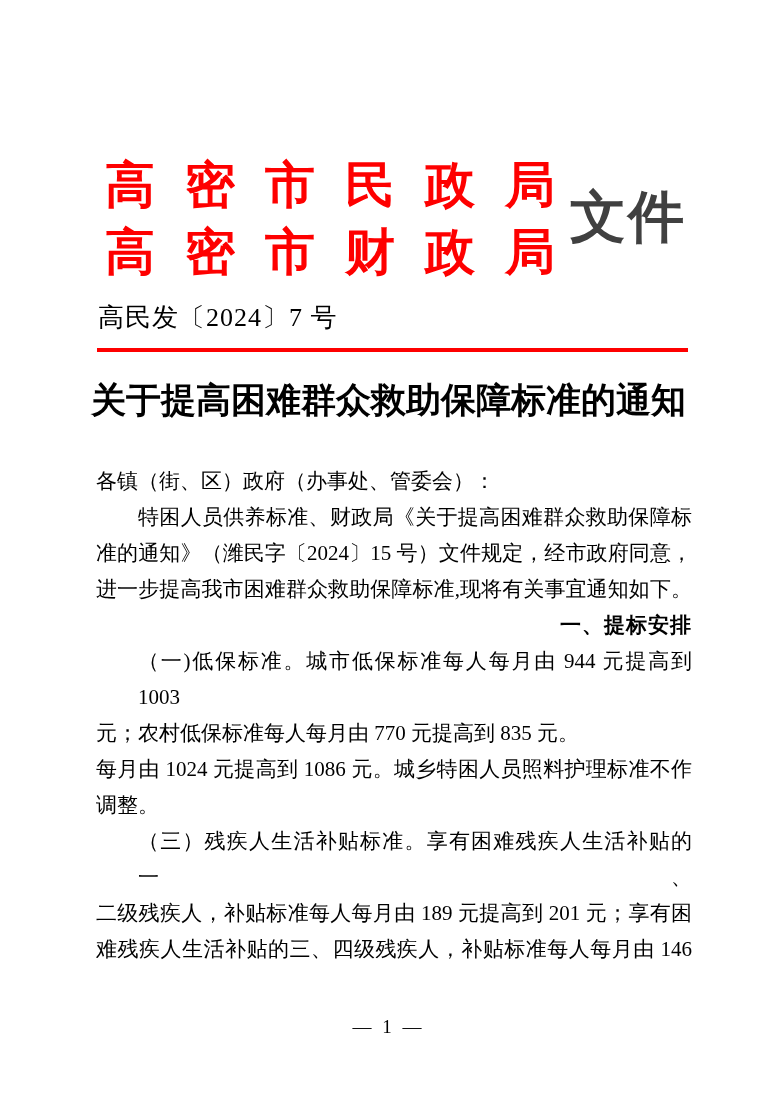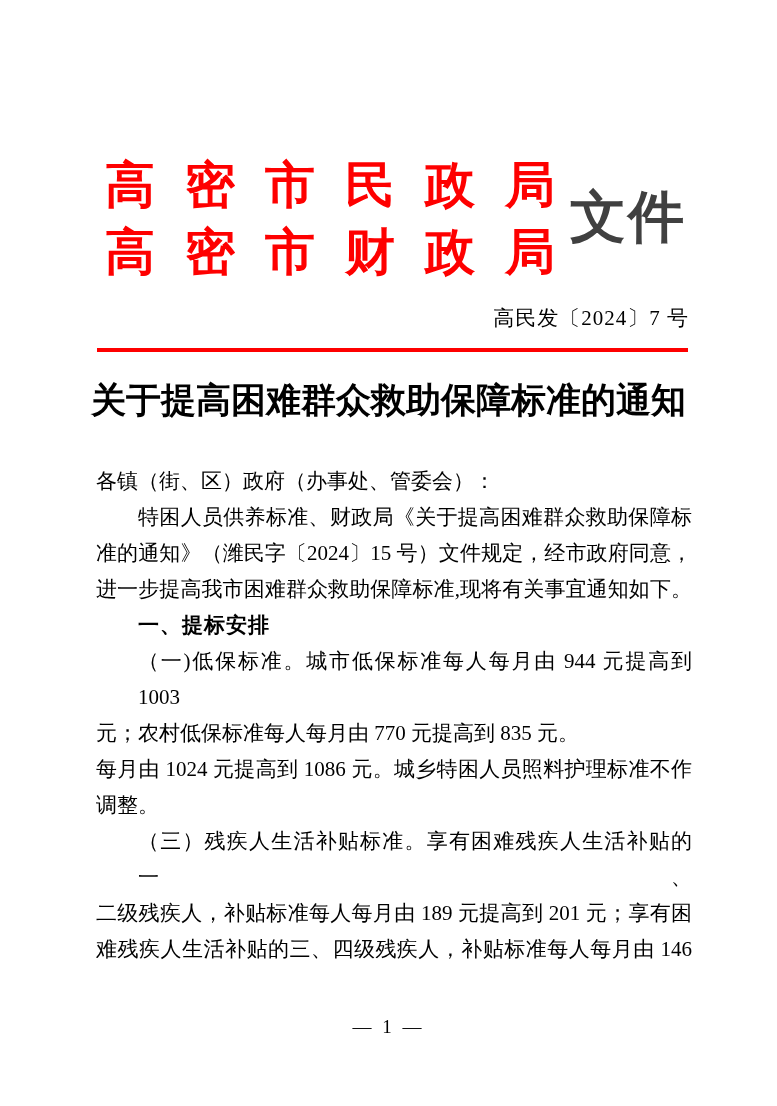--- a/index.html
+++ b/index.html
@@ -18,21 +18,21 @@
     white-space:nowrap; font-family:"Liberation Serif","DejaVu Serif",serif;
   }
   .doc-type {
     position:absolute; left:570px; top:186px;
     color:#404040; font-weight:bold; font-size:56px; line-height:62px;
     letter-spacing:2px; white-space:nowrap;
   }
   
   .doc-number {
     position:absolute; left:98px; top:303px; width:591px;
-    text-align:right; font-size:21px; line-height:30px; letter-spacing:1px;
+    text-align:left; font-size:26px; line-height:30px; letter-spacing:1px;
   }
   .red-line {
     position:absolute; left:97px; top:348px; width:591px; height:4px;
     background:#fe0000;
   }
   
   .title {
     position:absolute; left:0; top:381px; width:777px;
     text-align:center; font-size:35px; line-height:40px; font-weight:bold;
   }
@@ -42,20 +42,21 @@
     font-size:21px; line-height:36px;
   }
   .body-line { white-space:nowrap; }
   .body-line.fill { white-space:normal; text-align:justify; text-align-last:justify; }
   .body-line.indent { padding-left:42px; }
   .body-line.indent.fill { padding-left:42px; }
   .body-line.bold {
     font-weight:bold;
     font-family:"Liberation Sans","DejaVu Sans",sans-serif;
     letter-spacing:1px;
+    text-align:right;
   }
   
   .footer {
     position:absolute; left:0; top:1016px; width:777px;
     text-align:center; font-size:19px; letter-spacing:3px;
   }
 </style>
 </head>
 <body>
 

